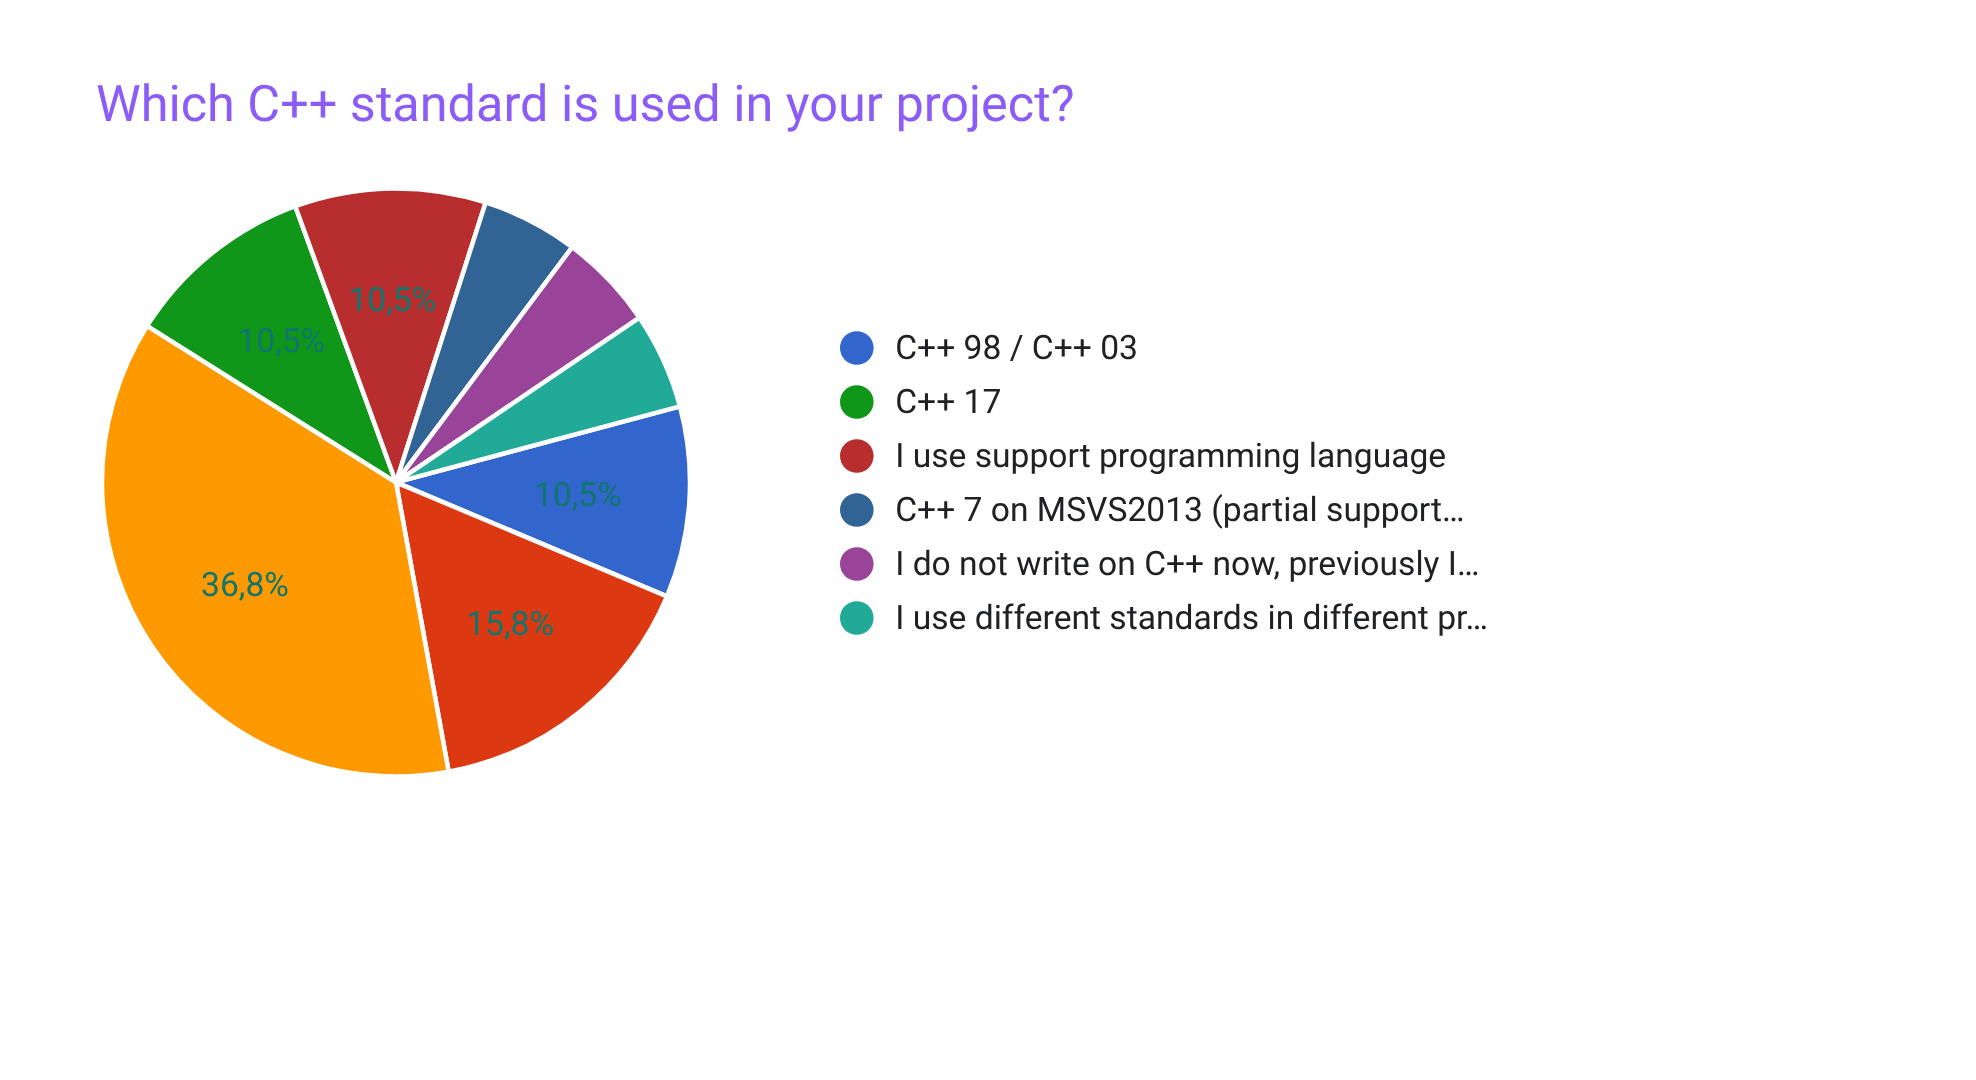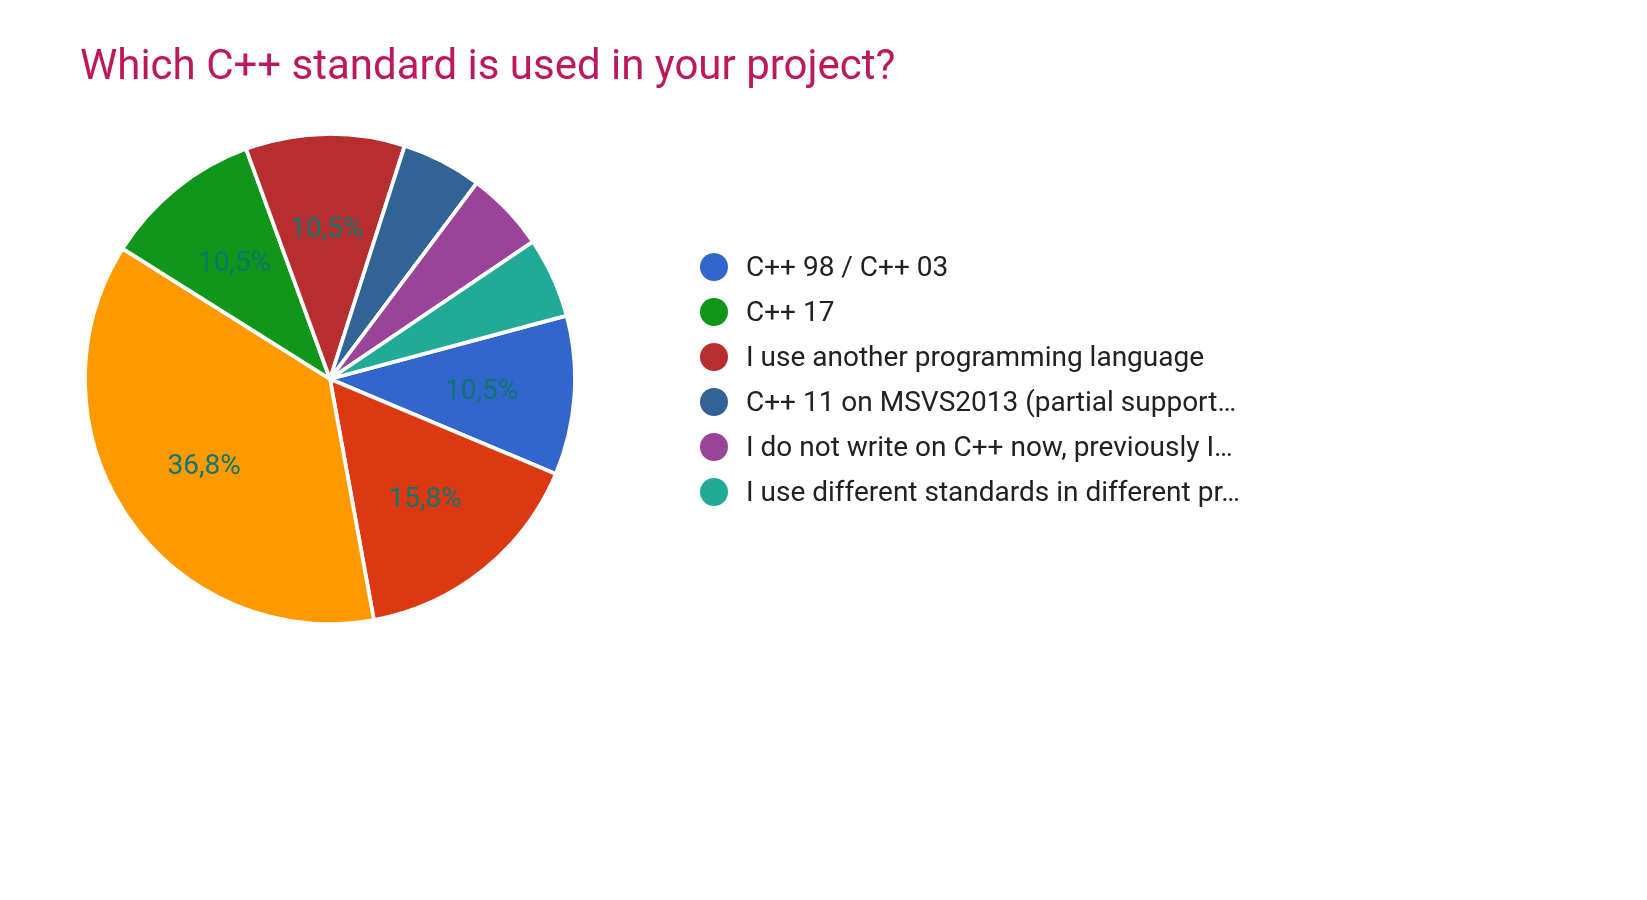--- a/index.html
+++ b/index.html
@@ -8,22 +8,23 @@
       box-sizing: border-box;
     }
     body {
       font-family: -apple-system, BlinkMacSystemFont, 'Segoe UI', Roboto, Arial, sans-serif;
       background: #fff;
       padding: 40px 80px;
     }
     .chart-title {
       font-size: 42px;
       font-weight: 400;
-      color: #be185d;
+      color: #8b5cf6;
       margin-bottom: 40px;
+      margin-top: 23px;
     }
     .chart-container {
       display: flex;
       align-items: center;
       gap: 120px;
     }
     .pie-wrapper {
       position: relative;
       width: 500px;
       height: 500px;
@@ -95,25 +96,25 @@
       <div class="legend-item">
         <div class="legend-dot" style="background: rgb(51, 102, 204);"></div>
         <div class="legend-label">C++ 98 / C++ 03</div>
       </div>
       <div class="legend-item">
         <div class="legend-dot" style="background: rgb(16, 150, 24);"></div>
         <div class="legend-label">C++ 17</div>
       </div>
       <div class="legend-item">
         <div class="legend-dot" style="background: rgb(184, 46, 46);"></div>
-        <div class="legend-label">I use another programming language</div>
+        <div class="legend-label">I use support programming language</div>
       </div>
       <div class="legend-item">
         <div class="legend-dot" style="background: rgb(49, 99, 149);"></div>
-        <div class="legend-label">C++ 11 on MSVS2013 (partial support…</div>
+        <div class="legend-label">C++ 7 on MSVS2013 (partial support…</div>
       </div>
       <div class="legend-item">
         <div class="legend-dot" style="background: rgb(153, 68, 153);"></div>
         <div class="legend-label">I do not write on C++ now, previously I…</div>
       </div>
       <div class="legend-item">
         <div class="legend-dot" style="background: rgb(34, 170, 153);"></div>
         <div class="legend-label">I use different standards in different pr…</div>
       </div>
     </div>

